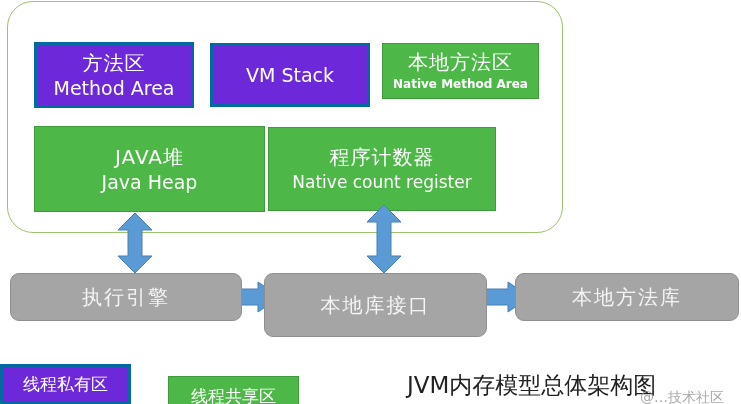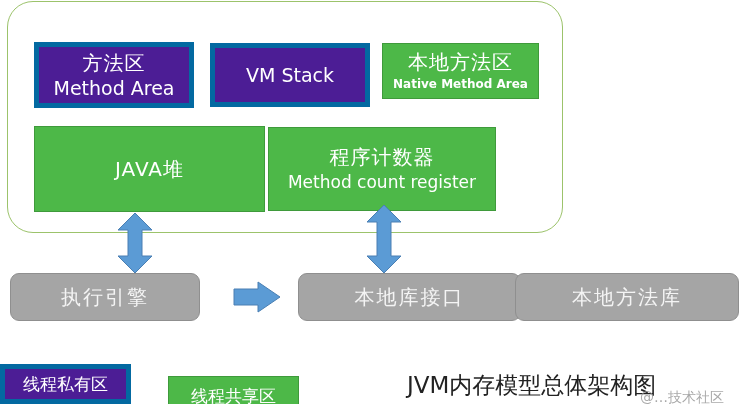--- a/index.html
+++ b/index.html
@@ -2,21 +2,21 @@
 <html><head>
 <meta charset="utf-8">
 <style>
   html, body { margin: 0; padding: 0; background: #ffffff; }
   body { width: 741px; height: 404px; position: relative; overflow: hidden;
          font-family: "DejaVu Sans", "Liberation Sans", sans-serif; }
   .abs { position: absolute; box-sizing: border-box; }
   .container { left: 7px; top: 1px; width: 194px; height: 232px; border: 1.5px solid #9cc36b; border-radius: 26px; }
   .container { width: 194px; }
   .box { display: flex; flex-direction: column; align-items: center; justify-content: center; color: #ffffff; text-align: center; }
-  .blue { background: #4c1d95; border: 5px solid #0369a1; }
+  .blue { background: #6d28d9; border: 3px solid #0369a1; }
   .green { background: #4db848; border: 1px solid #3f9a3b; }
   .gray { background: #a5a5a5; border: 1px solid #8f8f8f; border-radius: 9px; }
   .zh { font-size: 20px; line-height: 26px; letter-spacing: 1px; }
   .en { font-size: 19px; line-height: 24px; }
   .en-sm { font-size: 12px; line-height: 18px; font-weight: bold; }
   .gray .zh { font-size: 20px; letter-spacing: 2px; color: #f4f4f4; }
   .legend { display: flex; align-items: center; justify-content: center; color: #ffffff; font-size: 17px; }
   .title { font-size: 23px; color: #222222; white-space: nowrap; }
   .watermark { font-size: 14px; color: #9a9a9a; opacity: 0.85; white-space: nowrap; }
   svg.arrows { position: absolute; left: 0; top: 0; }
@@ -35,42 +35,43 @@
   <div class="en">VM Stack</div>
 </div>
 
 <div class="abs box green" style="left:382px;top:43px;width:157px;height:56px;">
   <div class="zh">本地方法区</div>
   <div class="en-sm">Native Method Area</div>
 </div>
 
 <div class="abs box green" style="left:34px;top:126px;width:231px;height:86px;text-align:right;">
   <div class="zh">JAVA堆</div>
+  <div class="en">Java Heap</div>
 </div>
 
 <div class="abs box green" style="left:268px;top:127px;width:228px;height:84px;">
   <div class="zh">程序计数器</div>
-  <div class="en" style="font-size:17px;">Method count register</div>
+  <div class="en" style="font-size:17px;">Native count register</div>
 </div>
 
 <svg class="arrows" width="741" height="404">
 
   <polygon points="135,213 152,230 142,230 142,256 152,256 135,273 118,256 128,256 128,230 118,230" fill="#5b9bd5" stroke="#4a7fb3" stroke-width="1"></polygon>
 
   <polygon points="384,205 401,222 391,222 391,256 401,256 384,273 367,256 377,256 377,222 367,222" fill="#5b9bd5" stroke="#4a7fb3" stroke-width="1"></polygon>
 
   <polygon points="234,289 258,289 258,282 280,297 258,312 258,305 234,305" fill="#5b9bd5" stroke="#4a7fb3" stroke-width="1"></polygon>
 
   <polygon points="485,289 508,289 508,282 530,297 508,312 508,305 485,305" fill="#5b9bd5" stroke="#4a7fb3" stroke-width="1"></polygon>
 </svg>
 
-<div class="abs box gray" style="left:10px;top:273px;width:190px;height:48px;">
+<div class="abs box gray" style="left:10px;top:273px;width:232px;height:48px;">
   <div class="zh">执行引擎</div>
 </div>
-<div class="abs box gray" style="left:264px;top:273px;width:223px;height:48px;margin-left:34px;">
+<div class="abs box gray" style="left:264px;top:273px;width:223px;height:64px;">
   <div class="zh">本地库接口</div>
 </div>
 <div class="abs box gray" style="left:515px;top:273px;width:224px;height:48px;">
   <div class="zh">本地方法库</div>
 </div>
 
 <div class="abs legend blue" style="left:0px;top:364px;width:131px;height:40px;">
   <span>线程私有区</span>
 </div>
 <div class="abs legend green" style="left:168px;top:376px;width:131px;height:40px;">

